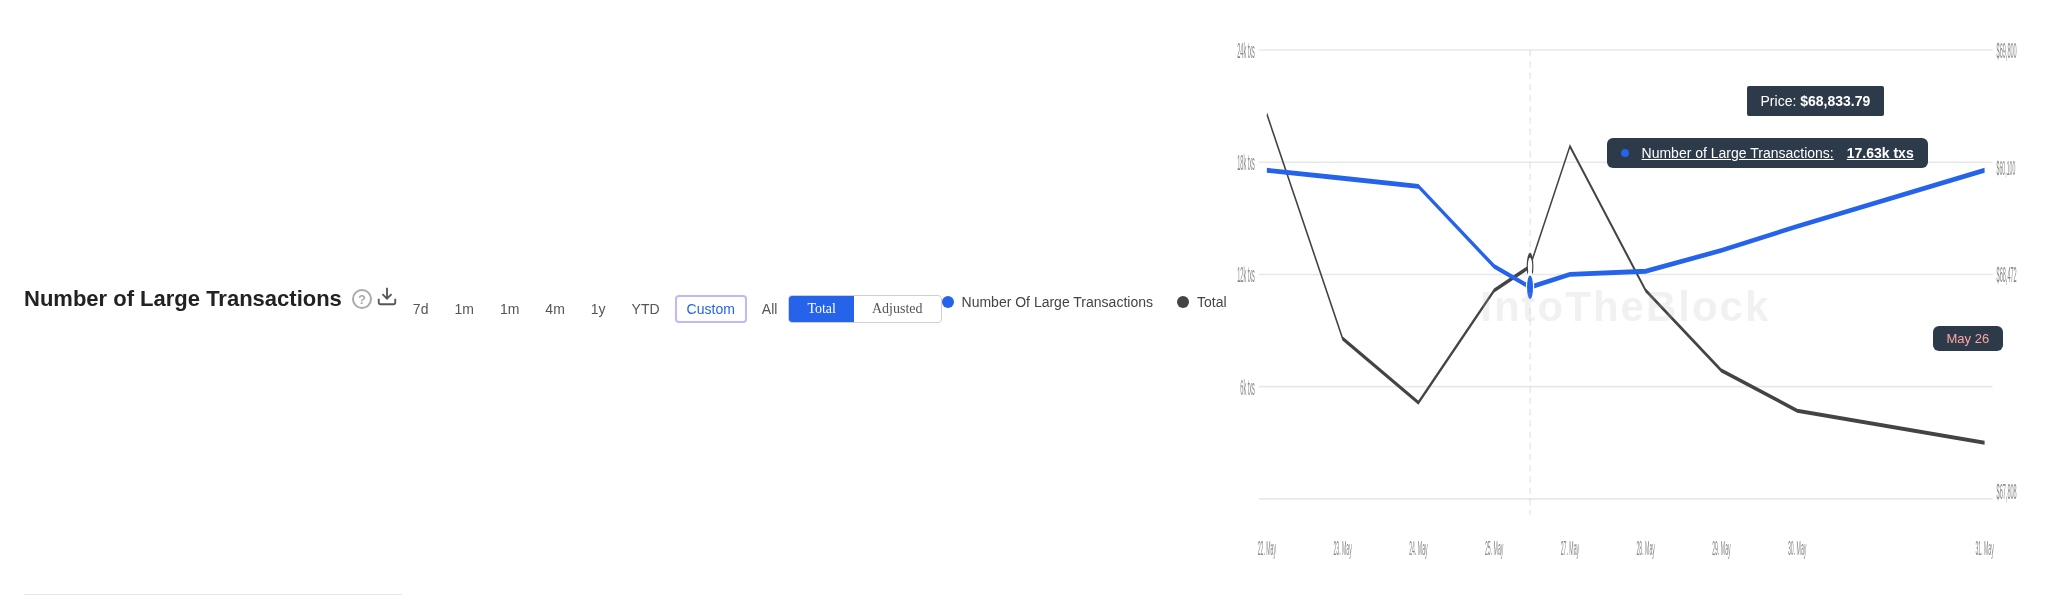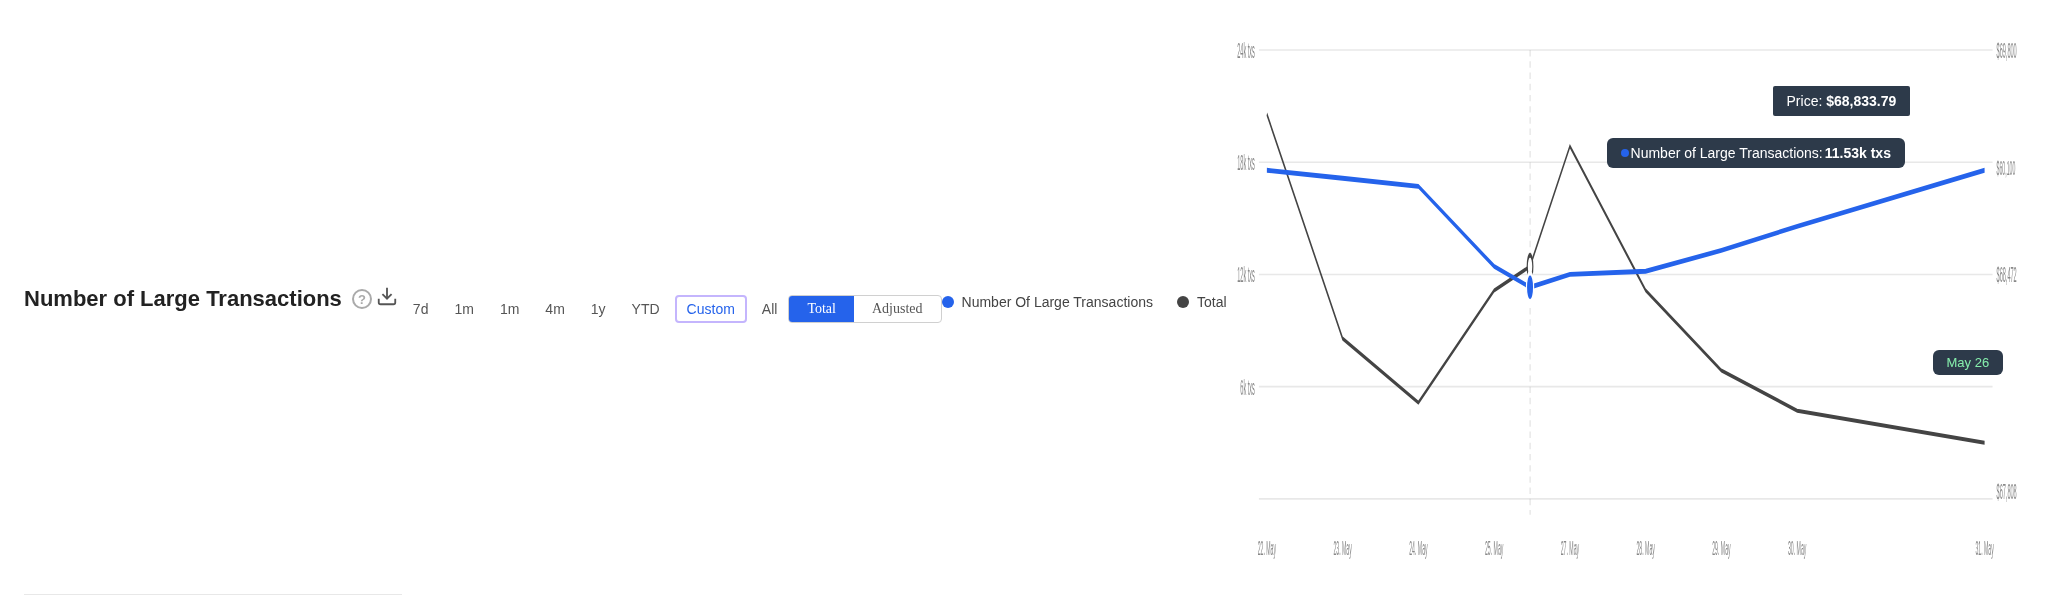--- a/index.html
+++ b/index.html
@@ -145,34 +145,34 @@
     }
     .tooltip-price {
       position: absolute;
       background: #2d3a4a;
       color: #fff;
       border-radius: 2px;
       padding: 7px 14px;
       font-size: 14px;
       white-space: nowrap;
       pointer-events: none;
-      margin-left: 26px;
     }
     .tooltip-txs {
       position: absolute;
       background: #2d3a4a;
       color: #fff;
       border-radius: 6px;
       padding: 7px 14px;
       font-size: 14px;
       white-space: nowrap;
       pointer-events: none;
       display: flex;
       align-items: center;
-      gap: 2px;
+      gap: 13px;
+      text-decoration: underline;
     }
     .tooltip-dot {
       width: 8px;
       height: 8px;
       border-radius: 50%;
       background: #2563eb;
       flex-shrink: 0;
     }
     .tooltip-date {
       position: absolute;
@@ -225,20 +225,21 @@
       <div class="legend-dot-blue"></div>
       <span>Number Of Large Transactions</span>
     </div>
     <div class="legend-item">
       <div class="legend-dot-dark"></div>
       <span>Total</span>
     </div>
   </div>
 
   <div class="chart-area">
+    <div class="watermark">IntoTheBlock</div>
 
     <svg class="chart" viewBox="0 0 2000 360" preserveAspectRatio="none">
 
       <line x1="80" y1="20" x2="1920" y2="20" stroke="#e8e8e8" stroke-width="1"></line>
       <line x1="80" y1="90" x2="1920" y2="90" stroke="#e8e8e8" stroke-width="1"></line>
       <line x1="80" y1="160" x2="1920" y2="160" stroke="#e8e8e8" stroke-width="1"></line>
       <line x1="80" y1="230" x2="1920" y2="230" stroke="#e8e8e8" stroke-width="1"></line>
       <line x1="80" y1="300" x2="1920" y2="300" stroke="#e8e8e8" stroke-width="1"></line>
 
       <text x="70" y="25" text-anchor="end" font-size="14" fill="#888">24k txs</text>
@@ -277,21 +278,21 @@
     
     <div class="tooltip-price" style="left: 520px; top: 68px;">
       <span>Price: </span>
       <strong>$68,833.79</strong>
     </div>
 
     
     <div class="tooltip-txs" style="left: 380px; top: 120px;">
       <div class="tooltip-dot"></div>
       <span>Number of Large Transactions: </span>
-      <strong>11.53k txs</strong>
+      <strong>17.63k txs</strong>
     </div>
 
     
-    <div class="tooltip-date" style="left: 706px; top: 308px; background: #2d3a4a; color: #86efac; border-radius: 6px; padding: 5px 14px; font-size: 13px; margin-top: 24px;">
+    <div class="tooltip-date" style="left: 706px; top: 308px; background: #2d3a4a; color: #fca5a5; border-radius: 6px; padding: 5px 14px; font-size: 13px;">
       <span>May 26</span>
     </div>
   </div>
 </div>
 
 </body></html>

